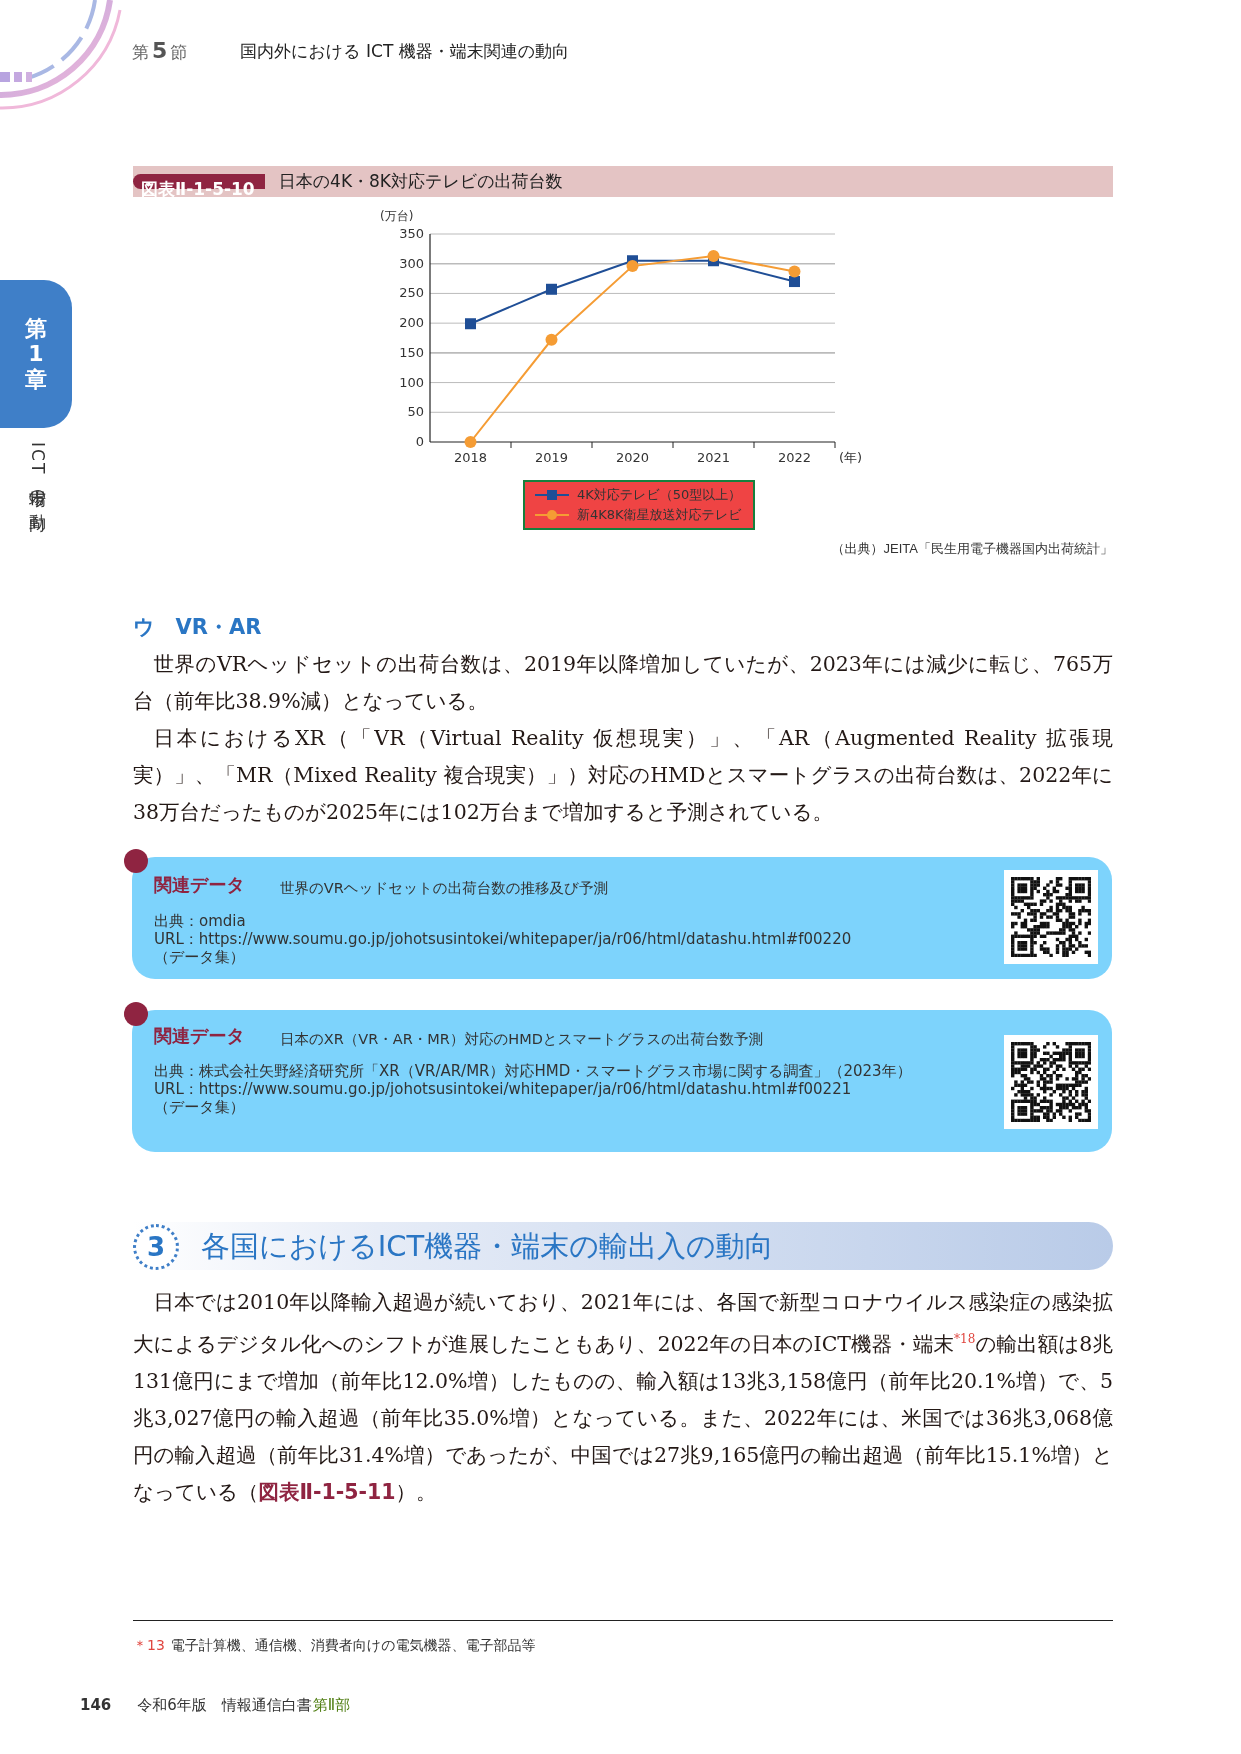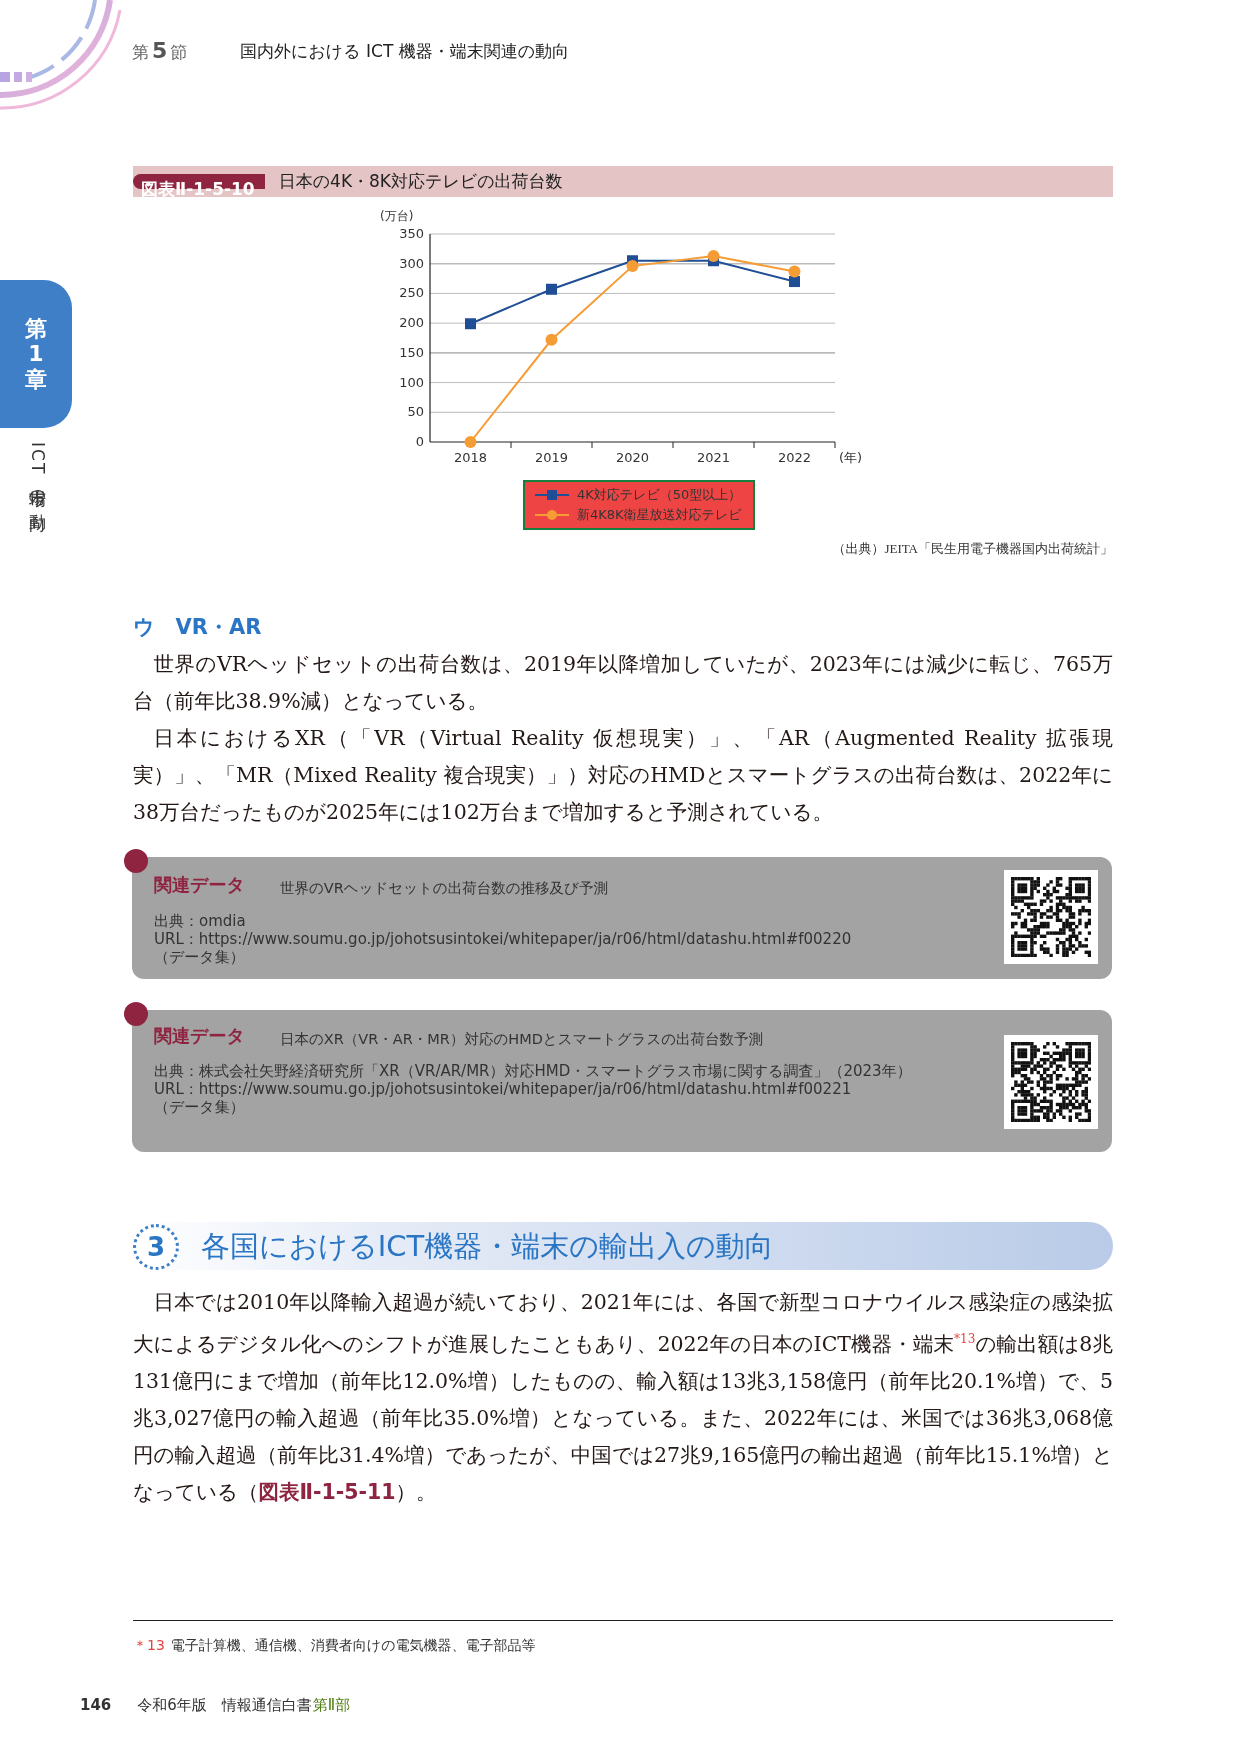--- a/index.html
+++ b/index.html
@@ -18,25 +18,25 @@
     display:flex; flex-direction:column; align-items:center; justify-content:center; line-height:1.15;
   }
   .chapter-side { left:26px; top:442px; width:24px; font-size:17px; color:#333; writing-mode:vertical-rl; letter-spacing:2px; }
   .fig-bar { left:133px; top:166px; width:980px; height:31px; background:#e4c4c4; display:flex; align-items:center; }
   .fig-num { background:#8f2441; color:#fff; font-weight:bold; font-size:17px; height:15px; line-height:31px; padding:0 10px 0 8px; border-radius:14px 0 0 14px; }
   .fig-title { margin-left:14px; font-size:17px; color:#222; }
   .chart { left:380px; top:200px; width:500px; height:335px; }
   .legend { left:523px; top:480px; width:228px; height:46px; border:2px solid #15803d; background:#ef4444; font-size:13px; color:#333; }
   .legend .row { display:flex; align-items:center; height:20px; padding-left:10px; }
   .legend .row:first-child { margin-top:3px; }
-  .source { right:128px; top:540px; font-size:13px; color:#333; font-family:Liberation Serif, serif; }
+  .source { right:128px; top:540px; font-size:13px; color:#333; font-family:Liberation Sans, sans-serif; }
   .sub-head { left:133px; top:613px; font-size:21px; font-weight:bold; color:#2a76c4; }
   .para { left:133px; width:980px; font-family:"DejaVu Serif", serif; font-size:20.5px; line-height:37px; color:#231815; text-align:justify; }
   .para p { margin:0; text-indent:1em; }
-  .related { left:132px; width:980px; background:#a3a3a3; border-radius:12px; }
+  .related { left:132px; width:980px; background:#7dd3fc; border-radius:23px; }
   .related .dot { position:absolute; left:-8px; top:-8px; width:24px; height:24px; border-radius:50%; background:#8f2441; }
   .related .head { position:absolute; left:22px; font-size:18px; font-weight:bold; color:#8f2441; }
   .related .head-desc { position:absolute; left:148px; font-size:14.5px; color:#333; }
   .related .body { position:absolute; left:22px; font-size:15px; color:#333; line-height:18px; }
   .qr { position:absolute; width:94px; height:94px; background:#fff; display:flex; align-items:center; justify-content:center; }
   .h3-bar { left:133px; top:1222px; width:980px; height:48px; border-radius:0 24px 24px 0;
     background:linear-gradient(90deg,#ffffff 0%, #e6ecf7 25%, #b9cbe8 100%); }
   .h3-circle { position:absolute; left:0; top:2px; width:40px; height:40px; border-radius:50%; border:3px dotted #3f7fc8; background:#fff;
     color:#2a76c4; font-weight:bold; font-size:26px; text-align:center; line-height:40px; }
   .h3-title { position:absolute; left:68px; top:5px; font-size:29px; color:#2a76c4; }
@@ -806,21 +806,21 @@
       </svg>
   </div>
 </div>
 
 <div class="abs h3-bar">
   <div class="h3-circle">3</div>
   <div class="h3-title">各国におけるICT機器・端末の輸出入の動向</div>
 </div>
 
 <div class="abs para" style="top:1284px;">
-  <p><span>日本では2010年以降輸入超過が続いており、2021年には、各国で新型コロナウイルス感染症の感染拡大によるデジタル化へのシフトが進展したこともあり、2022年の日本のICT機器・端末</span><span class="sup">*13</span><span>の輸出額は8兆131億円にまで増加（前年比12.0%増）したものの、輸入額は13兆3,158億円（前年比20.1%増）で、5兆3,027億円の輸入超過（前年比35.0%増）となっている。また、2022年には、米国では36兆3,068億円の輸入超過（前年比31.4%増）であったが、中国では27兆9,165億円の輸出超過（前年比15.1%増）となっている（</span><span class="ref">図表Ⅱ-1-5-11</span><span>）。</span></p>
+  <p><span>日本では2010年以降輸入超過が続いており、2021年には、各国で新型コロナウイルス感染症の感染拡大によるデジタル化へのシフトが進展したこともあり、2022年の日本のICT機器・端末</span><span class="sup">*18</span><span>の輸出額は8兆131億円にまで増加（前年比12.0%増）したものの、輸入額は13兆3,158億円（前年比20.1%増）で、5兆3,027億円の輸入超過（前年比35.0%増）となっている。また、2022年には、米国では36兆3,068億円の輸入超過（前年比31.4%増）であったが、中国では27兆9,165億円の輸出超過（前年比15.1%増）となっている（</span><span class="ref">図表Ⅱ-1-5-11</span><span>）。</span></p>
 </div>
 
 <div class="abs fn-rule"></div>
 <div class="abs footnote">
   <span class="mark">＊13</span><span>電子計算機、通信機、消費者向けの電気機器、電子部品等</span>
 </div>
 
 <div class="abs footer">
   <span class="pg">146</span><span>令和6年版　情報通信白書</span><span class="part">第Ⅱ部</span>
 </div>

